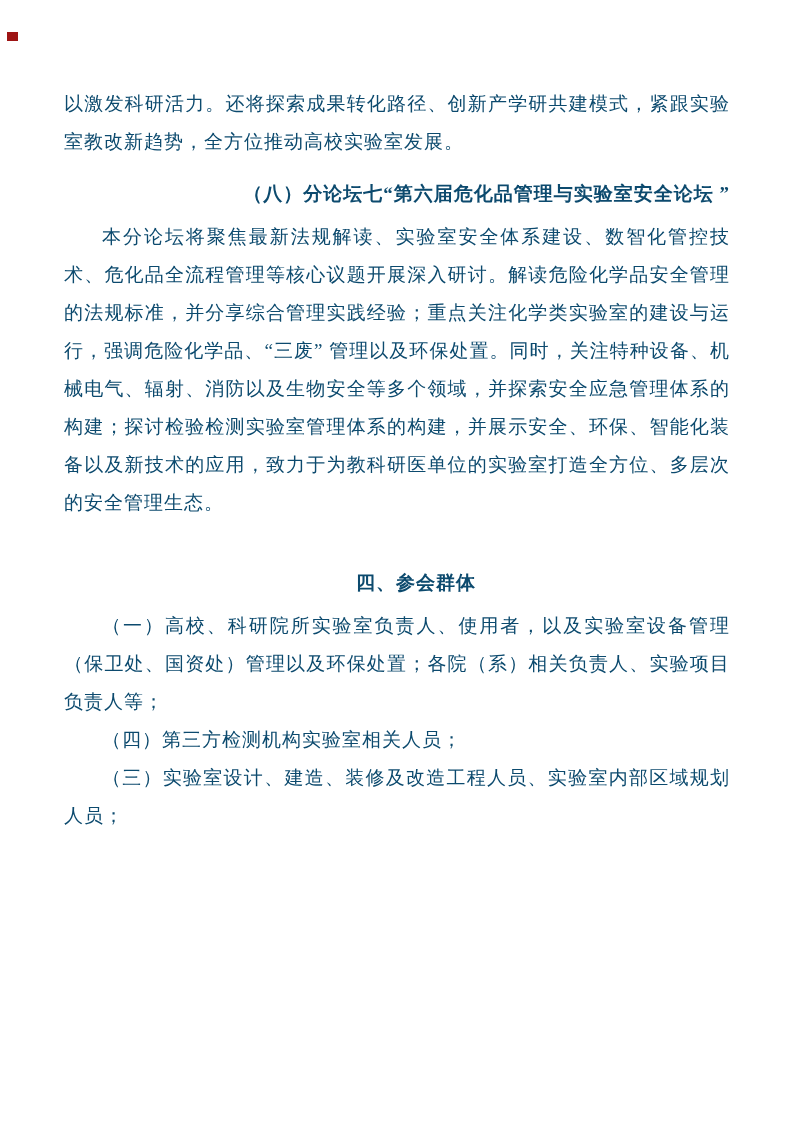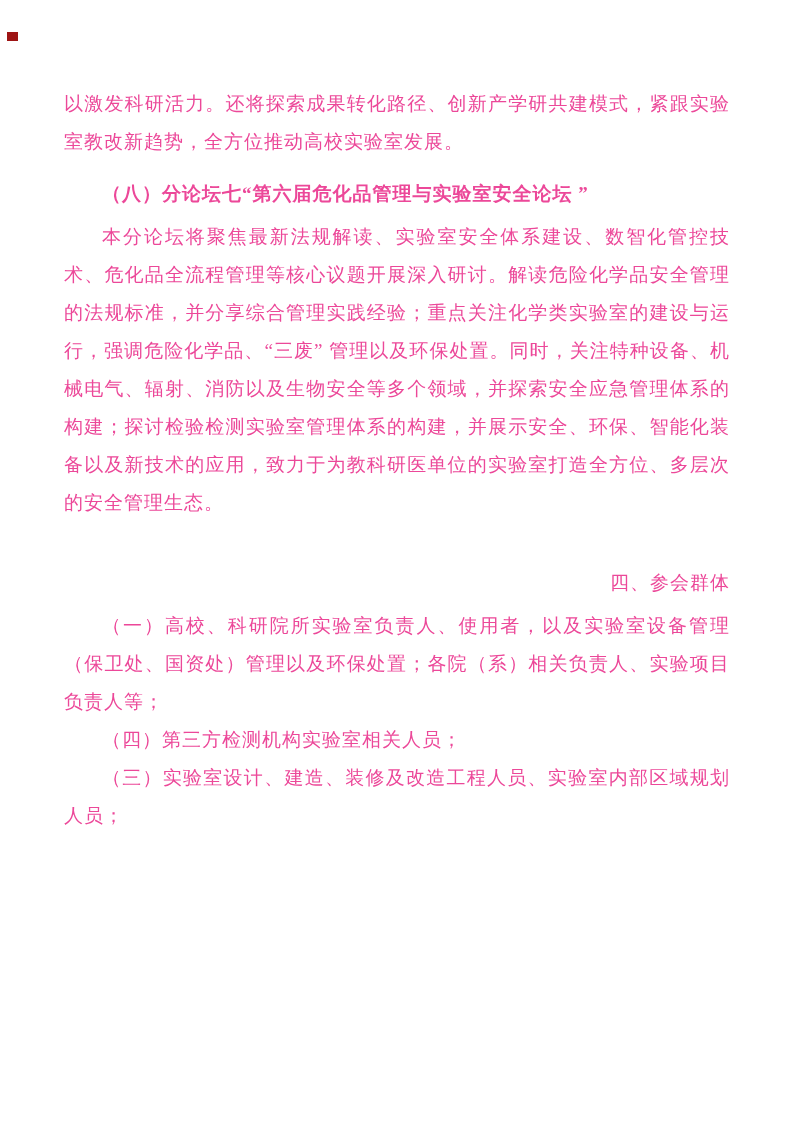--- a/index.html
+++ b/index.html
@@ -7,21 +7,21 @@
     padding: 0;
     background: #ffffff;
   }
   .page {
     position: relative;
     width: 794px;
     height: 1123px;
     background: #ffffff;
     overflow: hidden;
     font-family: "Liberation Serif", "DejaVu Serif", serif;
-    color: #ec4899;
+    color: #0c4a6e;
   }
   .corner-marker {
     position: absolute;
     left: 7px;
     top: 32px;
     width: 11px;
     height: 9px;
     background: #9e1414;
   }
   .doc-content {
@@ -38,27 +38,27 @@
     margin: 0;
     text-indent: 2em;
   }
   .para.no-indent {
     text-indent: 0;
   }
   .sub-heading {
     margin: 14px 0 5px 0;
     font-weight: bold;
     text-indent: 2em;
-    text-align: left;
+    text-align: right;
   }
   .section-heading {
     margin: 42px 0 5px 0;
-    font-weight: normal;
+    font-weight: bold;
     text-indent: 2em;
-    text-align: right;
+    text-align: center;
   }
 </style>
 </head>
 <body>
 
 <div class="page">
 
   <div class="corner-marker"></div>
 
   <div class="doc-content">

